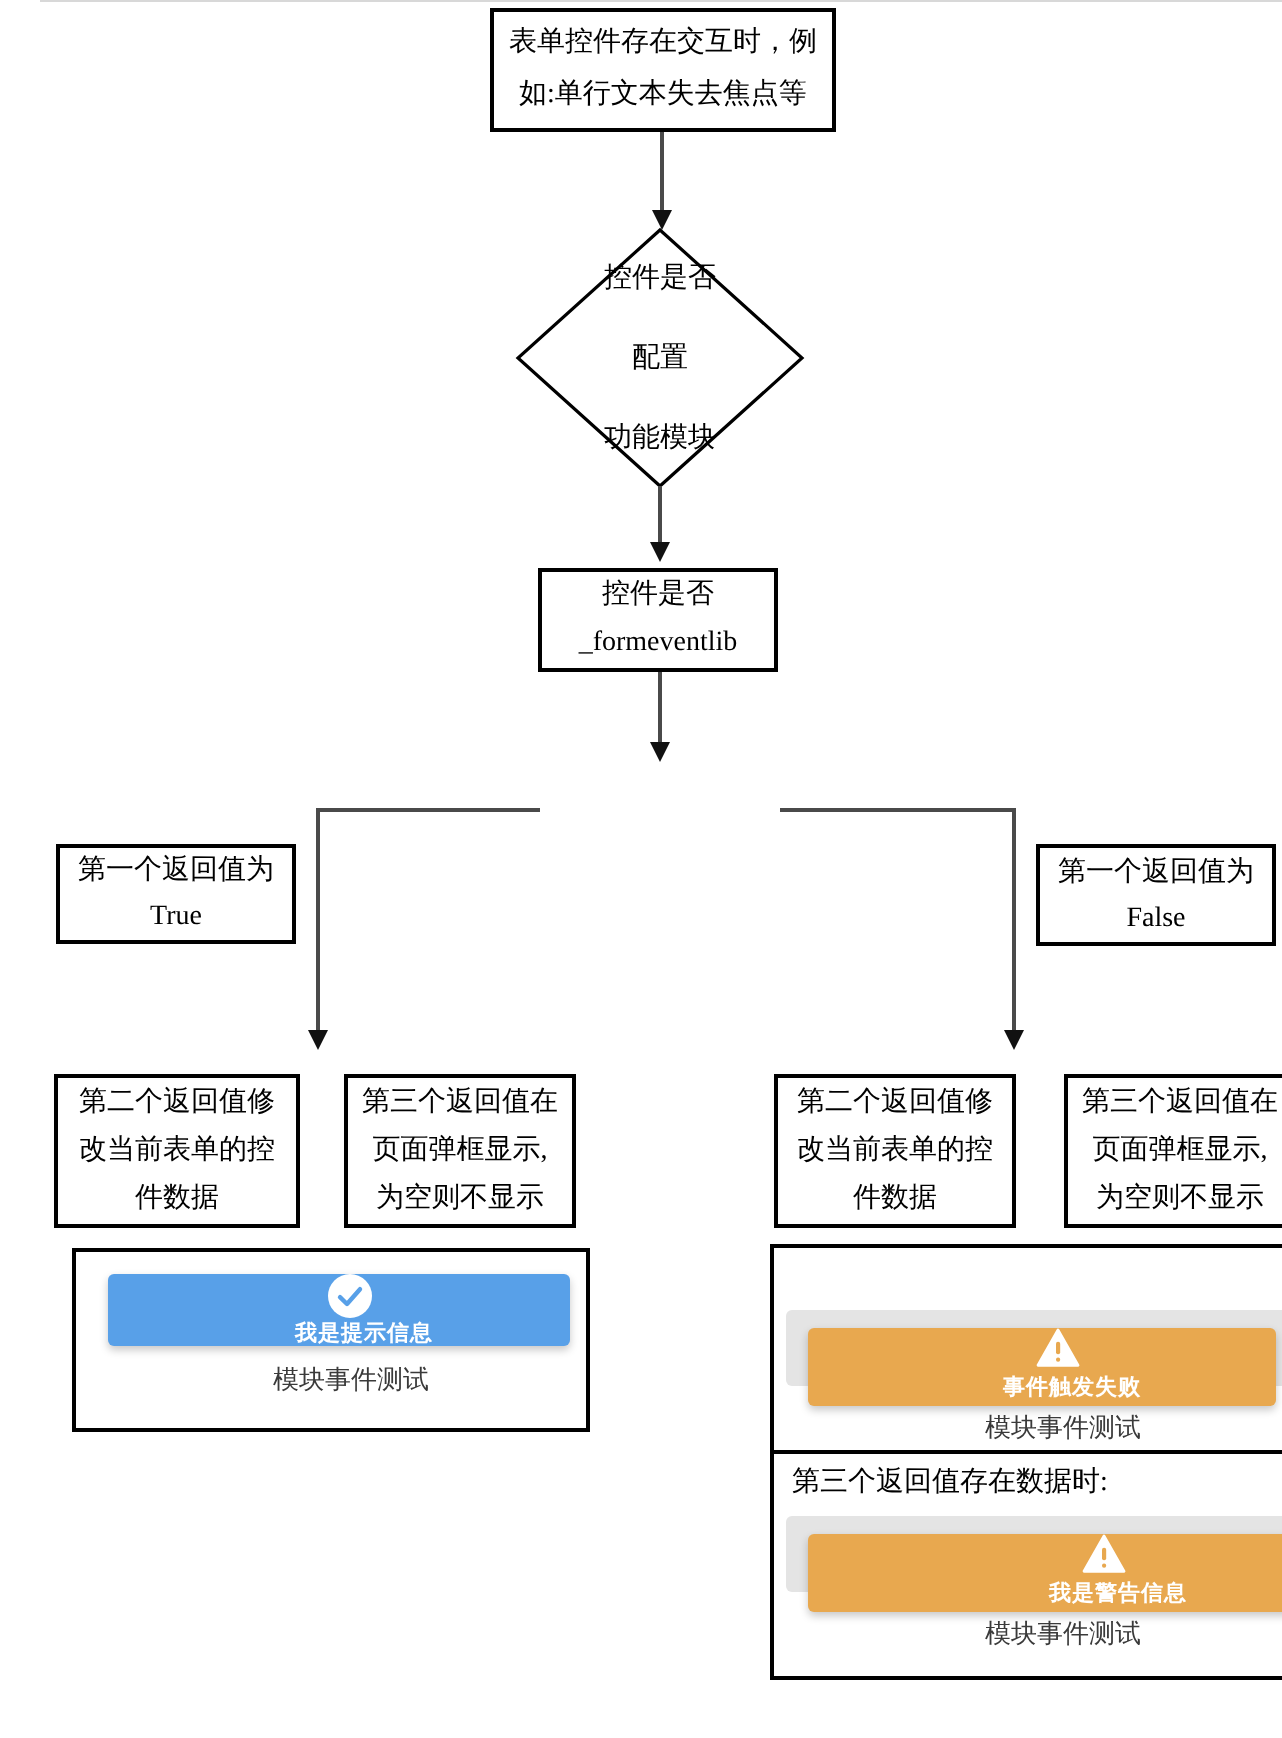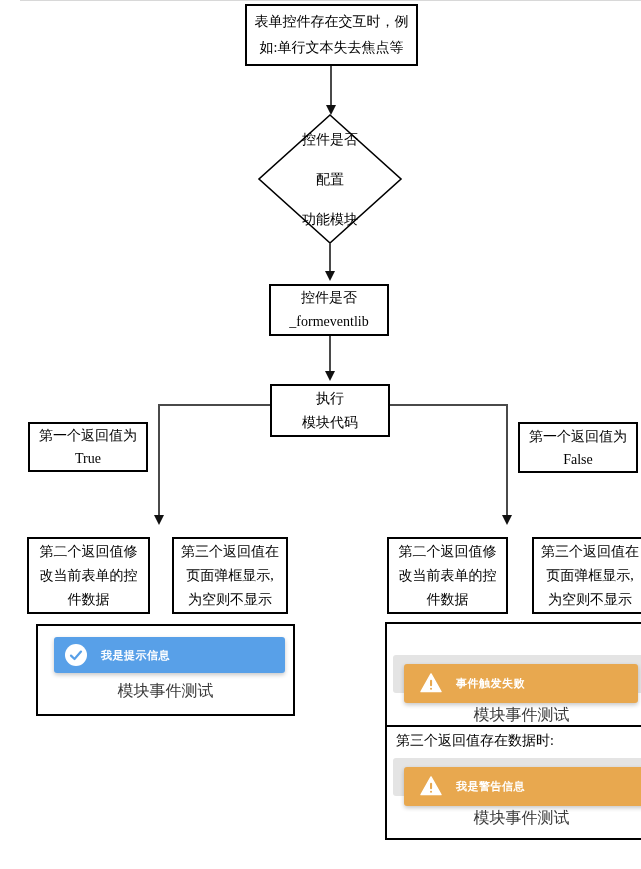--- a/index.html
+++ b/index.html
@@ -24,29 +24,30 @@
   .plabel{
     position:absolute;left:9px;top:5px;font-size:14px;color:#000;z-index:2;
   }
   .underlay{
     position:absolute;background:#e4e4e4;border-radius:3px;z-index:1;
   }
   .toast{
     position:absolute;display:flex;align-items:center;border-radius:3px;z-index:3;
     box-shadow:0 2px 4px rgba(0,0,0,0.22);
     font-family:"Liberation Sans","DejaVu Sans",sans-serif;
+    flex-direction:column;
   }
   .toast-blue{background:#58A0E8;padding-left:11px;}
   .toast-orange{background:#E8A84F;padding-left:16px;}
   .ticon{display:inline-flex;width:22px;height:22px;flex:0 0 auto;}
   .ttext{color:#fff;font-size:11px;font-weight:bold;margin-left:14px;letter-spacing:0.5px;}
   .caption{
     position:absolute;left:0;width:100%;text-align:center;z-index:3;
     font-family:"Liberation Sans","DejaVu Sans",sans-serif;
-    font-size:16px;color:#3a3a3a;
+    font-size:13px;color:#3a3a3a;padding-left:10px;
   }
 </style>
 </head>
 <body>
 
 <div class="canvas">
 
   <svg class="overlay" width="641" height="869" viewBox="0 0 641 869">
     <polygon points="310,114 381,178 310,242 239,178" fill="#ffffff" stroke="#000000" stroke-width="1.6"></polygon>
     <g stroke="#4a4a4a" stroke-width="2" fill="none">
@@ -67,22 +68,20 @@
 
   <div class="fbox" style="left:225px;top:3px;width:173px;height:62px;line-height:26px">表单控件存在交互时，例如:单行文本失去焦点等</div>
 
   <div class="freetext" style="left:240px;top:133px;width:140px;height:92px;line-height:40px">控件是否
 配置
 功能模块</div>
 
   <div class="fbox" style="left:249px;top:283px;width:120px;height:52px">控件是否
 _formeventlib</div>
 
-  <div class="fbox" style="left:250px;top:383px;width:120px;height:53px">执行
-模块代码</div>
 
   <div class="fbox" style="left:8px;top:421px;width:120px;height:50px;line-height:23px">第一个返回值为
 True</div>
 
   <div class="fbox" style="left:498px;top:421px;width:120px;height:51px;line-height:23px">第一个返回值为
 False</div>
 
   <div class="fbox" style="left:7px;top:536px;width:123px;height:77px;padding:0 6px">第二个返回值修改当前表单的控件数据</div>
 
   <div class="fbox" style="left:152px;top:536px;width:116px;height:77px;padding:0 6px">第三个返回值在页面弹框显示,为空则不显示</div>

